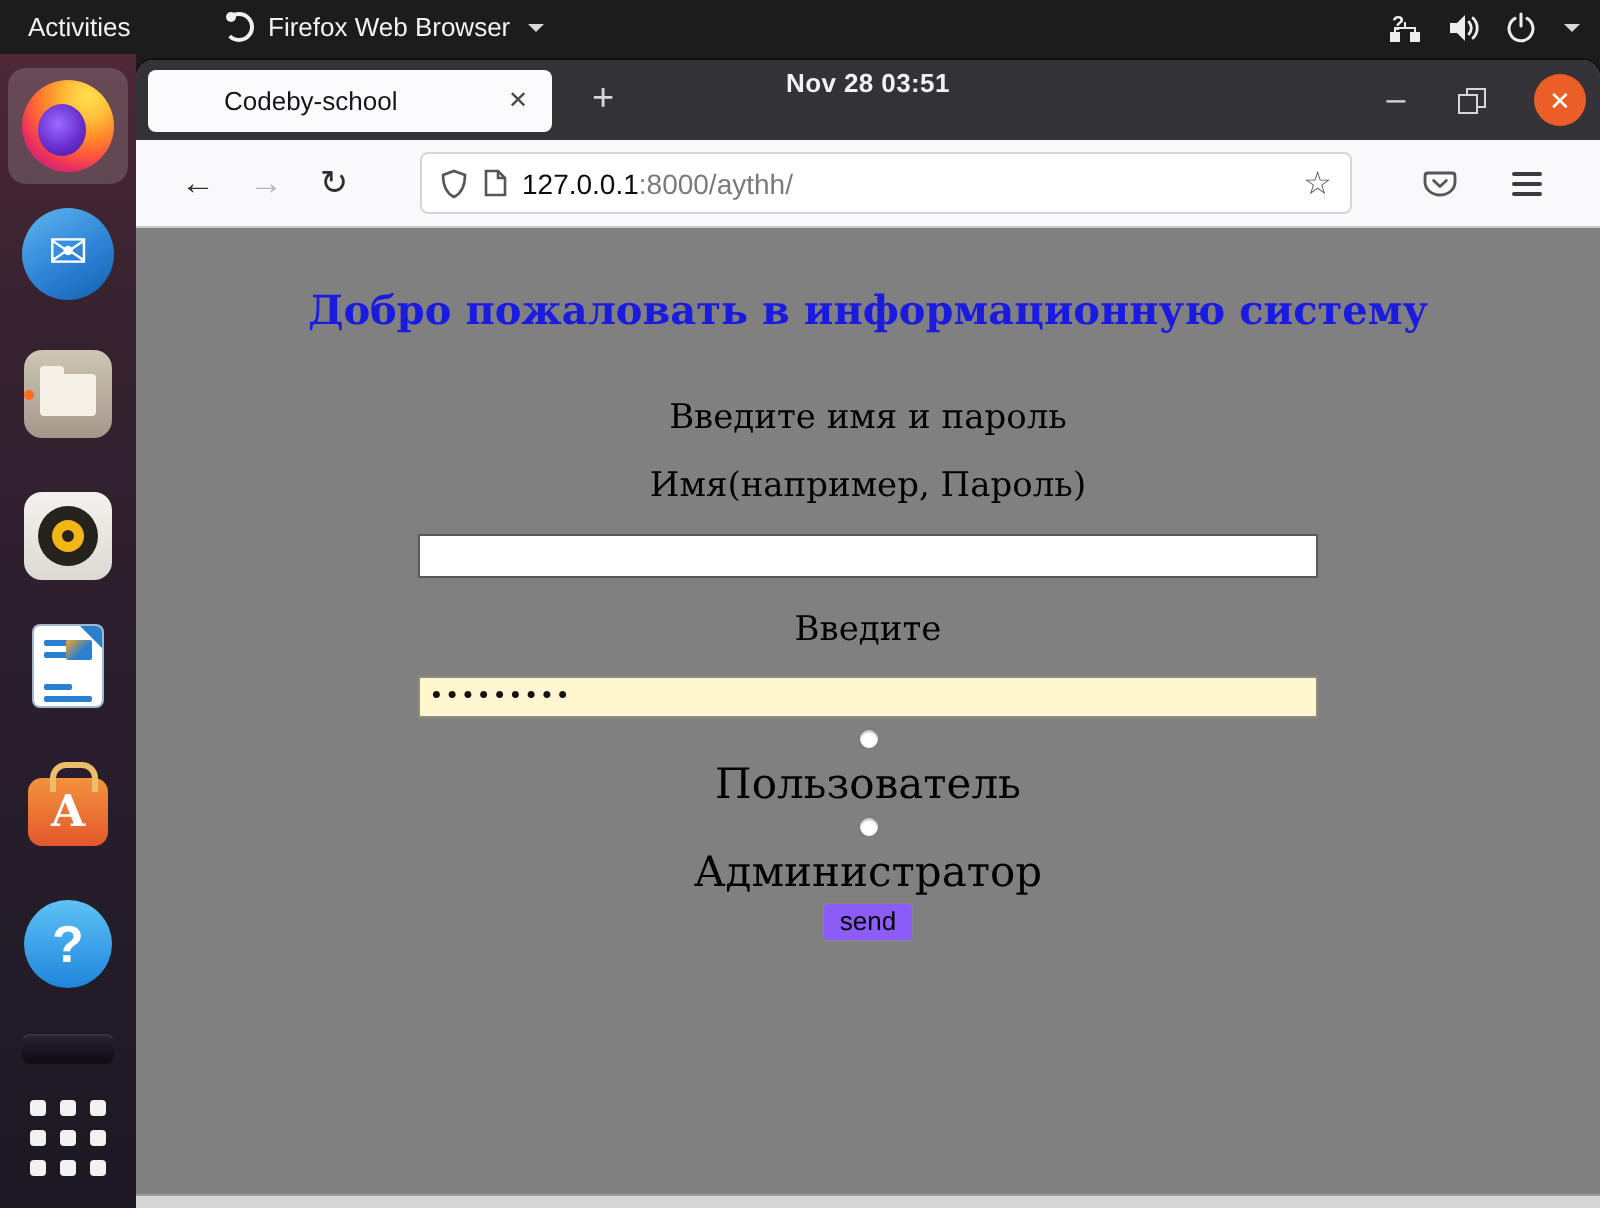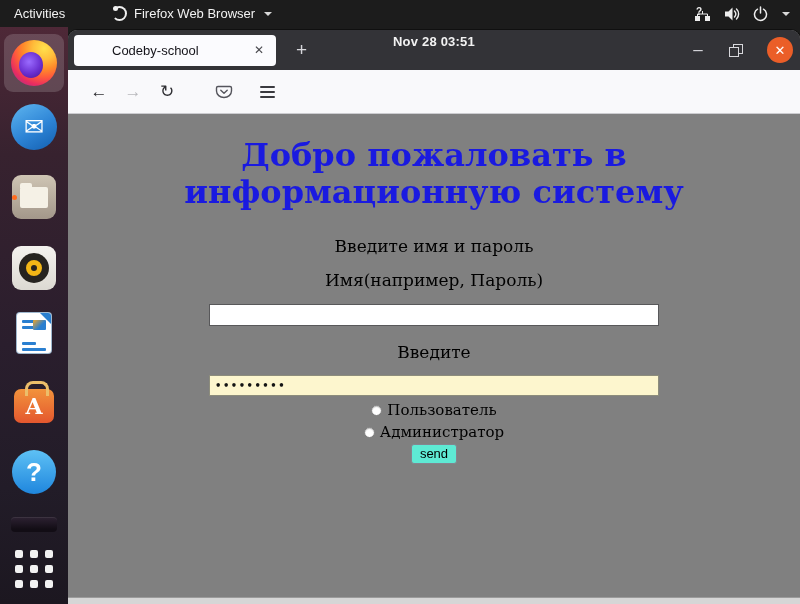--- a/index.html
+++ b/index.html
@@ -71,30 +71,30 @@
   .url-text { font-size:14px; white-space:nowrap; }
   .url-host { color:#0c0c0d; }
   .url-rest { color:#7a7a7e; }
   .url-star { margin-left:auto; font-size:16px; color:#55555c; cursor:pointer; }
   .pocket { margin-left:34px; cursor:pointer; }
   .menu-btn { margin-left:22px; display:flex; flex-direction:column; gap:3px; cursor:pointer; padding:4px; }
   .menu-btn i { width:15px; height:2px; background:#3a3a3f; border-radius:1px; }
 
   
   .content { position:absolute; left:0; top:85px; width:100%; height:482px; background:#808080; display:flex; flex-direction:column; align-items:center; font-family:"DejaVu Serif", serif; color:#000; }
-  .page-h1 { margin-top:22px; width:620px; font-size:32px; line-height:37px; font-weight:bold; color:#1a1ae0; text-align:center; }
+  .page-h1 { margin-top:22px; width:620px; font-size:20px; line-height:37px; font-weight:bold; color:#1a1ae0; text-align:center; }
   .page-intro { margin-top:25px; font-size:17px;text-align:right; }
   .page-name-label { margin-top:14px; font-size:17px; }
   .name-input { margin-top:14px; width:450px; height:22px; background:#fff; border:1px solid #58585a; font-size:13px; padding:0 4px; }
   .page-pass-label { margin-top:16px; font-size:17px; }
   .pass-input { margin-top:13px; width:450px; height:21px; background:#fdf6ce; border:1px solid #8d8d7c; font-family:"DejaVu Sans", sans-serif; font-size:10px; font-weight:bold; letter-spacing:1.5px; color:#141414; padding:0 5px; }
-  .radio-row { margin-top:4px; display:flex; align-items:center; gap:5px; font-size:15px; cursor:pointer; }
+  .radio-row { margin-top:4px; display:flex; align-items:center; gap:5px; font-size:21px; cursor:pointer;flex-direction:column; }
   .radio-row.first { margin-top:5px; }
   .radio-circle { width:11px; height:11px; border-radius:50%; background:#fff; border:1px solid #7e7e7e; box-shadow:inset 0 1px 1px rgba(0,0,0,.25); }
-  .send-btn { margin-top:3px; font-family:"Liberation Sans", sans-serif; font-size:13px; color:#000; background:#5eead4; border:1px solid #84848f; border-radius:3px; padding:1px 8px 2px; cursor:pointer; }
+  .send-btn { margin-top:3px; font-family:"Liberation Sans", sans-serif; font-size:13px; color:#000; background:#8b5cf6; border:1px solid #84848f; border-radius:3px; padding:1px 8px 2px; cursor:pointer; }
   .win-bottom { position:absolute; left:0; bottom:0; width:100%; height:7px; background:#d6d6d6; border-top:1px solid #9b9b9b; }
 </style>
 </head>
 <body>
 
 <div class="topbar">
   <span class="tb-activities">Activities</span>
   <span class="tb-appmenu">
     <span class="ff-mini"></span>
     <span>Firefox Web Browser</span>
@@ -204,20 +204,31 @@
       <span class="wc-restore"></span>
       <span class="wc-close">✕</span>
     </div>
   </div>
 
   <div class="navbar">
     <span class="nav-btn">←</span>
     <span class="nav-btn disabled">→</span>
     <span class="nav-btn">↻</span>
 
+    <div class="urlbar">
+      <svg width="14" height="16" viewBox="0 0 14 16">
+        <path d="M7 1.5 L12.5 3.5 C12.5 9 11 12.5 7 14.5 C3 12.5 1.5 9 1.5 3.5 Z" fill="none" stroke="#55555c" stroke-width="1.3"></path>
+      </svg>
+      <svg width="13" height="15" viewBox="0 0 13 15">
+        <path d="M2 1.5 h6 l3.5 3.5 v8.5 h-9.5 z" fill="none" stroke="#55555c" stroke-width="1.3"></path>
+        <path d="M8 1.5 v3.5 h3.5" fill="none" stroke="#55555c" stroke-width="1.3"></path>
+      </svg>
+      <span class="url-text"><span class="url-host">127.0.0.1</span><span class="url-rest">:8000/aythh/</span></span>
+      <span class="url-star">☆</span>
+    </div>
 
     <svg class="pocket" width="20" height="20" viewBox="0 0 20 20">
       <path d="M4 4.5 h12 q1.5 0 1.5 1.5 v3 a7.5 6.5 0 0 1 -15 0 v-3 q0 -1.5 1.5 -1.5 z" fill="none" stroke="#55555c" stroke-width="1.4"></path>
       <polyline points="6.8,8.2 10,11.2 13.2,8.2" fill="none" stroke="#55555c" stroke-width="1.4" stroke-linecap="round" stroke-linejoin="round"></polyline>
     </svg>
     <span class="menu-btn">
         <i></i>
         <i></i>
         <i></i>
       </span>

